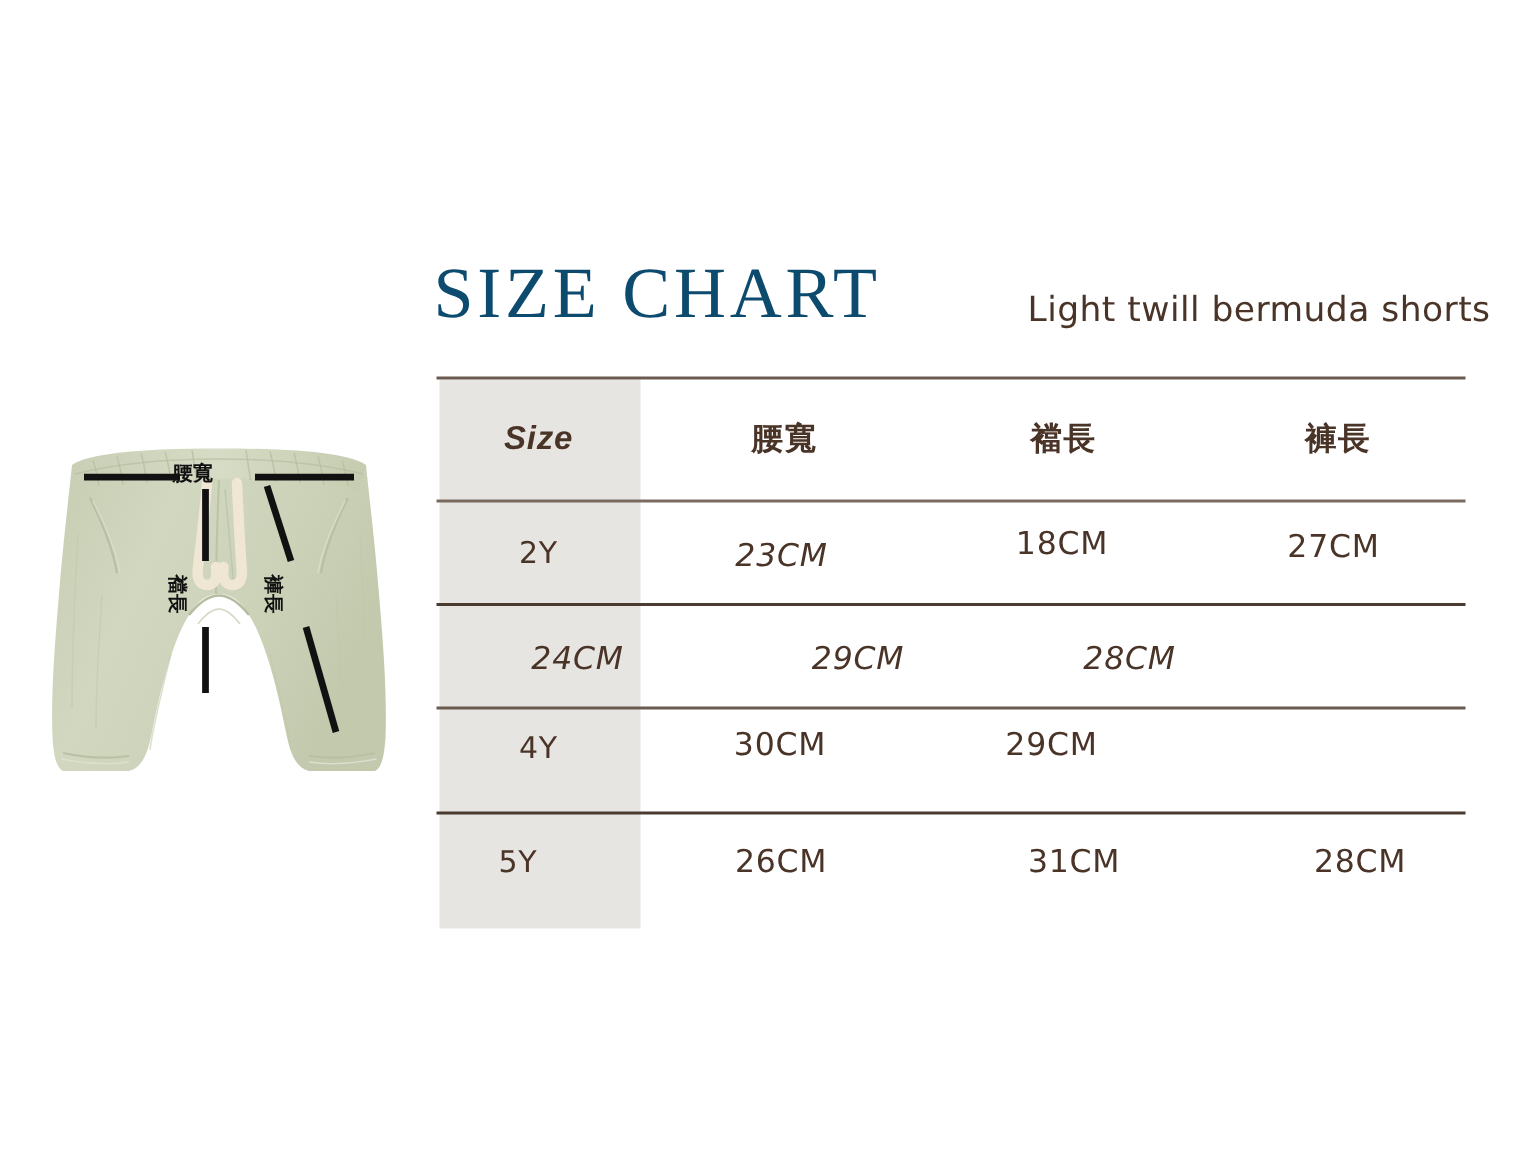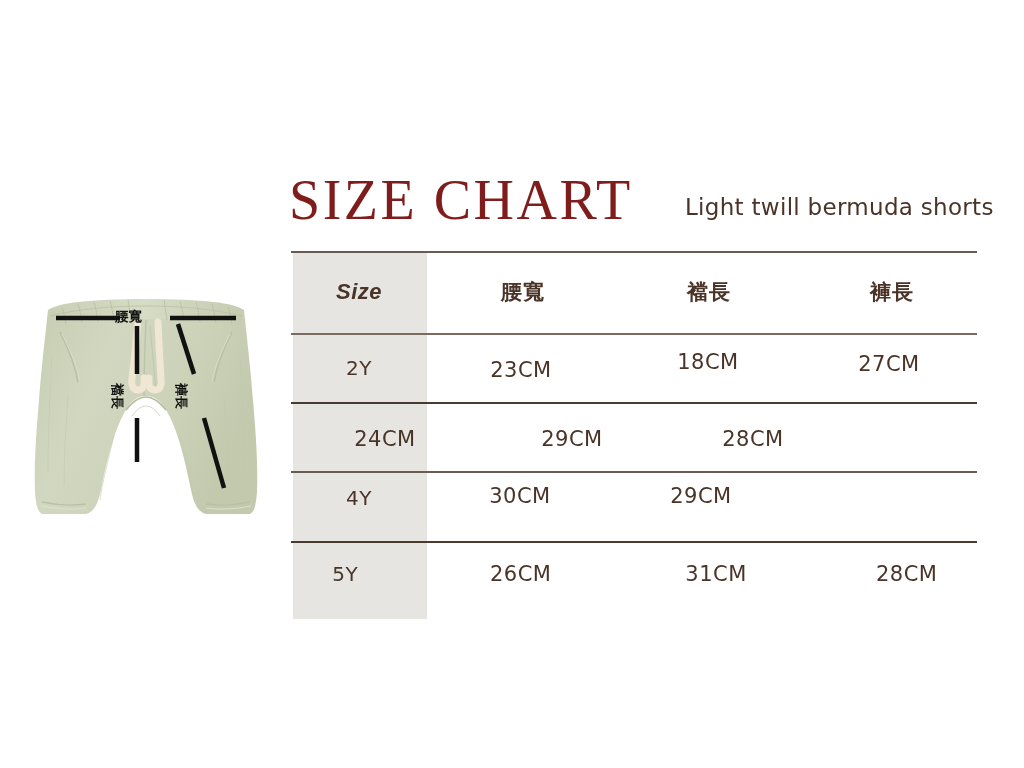--- a/index.html
+++ b/index.html
@@ -67,23 +67,23 @@
     transform-origin: left top;
   }
 
   
   .title-main {
     position: absolute;
     left: 289px;
     top: 172px;
     font-family: "Liberation Serif", serif;
     font-weight: 400;
-    font-size: 56px;
+    font-size: 48px;
     letter-spacing: 2.5px;
-    color: #7f1d1d;
+    color: #0c4a6e;
     line-height: 1;
     white-space: nowrap;
   }
   .title-sub {
     position: absolute;
     left: 685px;
     top: 196px;
     font-family: "DejaVu Sans", sans-serif;
     font-weight: 400;
     font-size: 23px;
@@ -178,21 +178,21 @@
   }
   .row.d0 .cell.c-size, .row.d1 .cell.c-size,
   .row.d2 .cell.c-size, .row.d3 .cell.c-size {
     font-size: 20px;
   }
 
   
   .nudge-up-4  { position: relative; top: -4px; }
   .nudge-up-6  { position: relative; top: -6px; }
   .nudge-up-2  { position: relative; top: -2px; }
-  .nudge-dn-2  { position: relative; top: 2px; }
+  .nudge-dn-2  { position: relative; top: 2px; font-style: italic; }
 </style>
 </head>
 <body>
 
 <div id="page">
 
   <div class="product-figure">
     <svg viewBox="0 0 248 250" xmlns="http://www.w3.org/2000/svg" aria-hidden="true">
       <defs>
         <linearGradient id="fabric" x1="0" y1="0" x2="1" y2="0.4">

